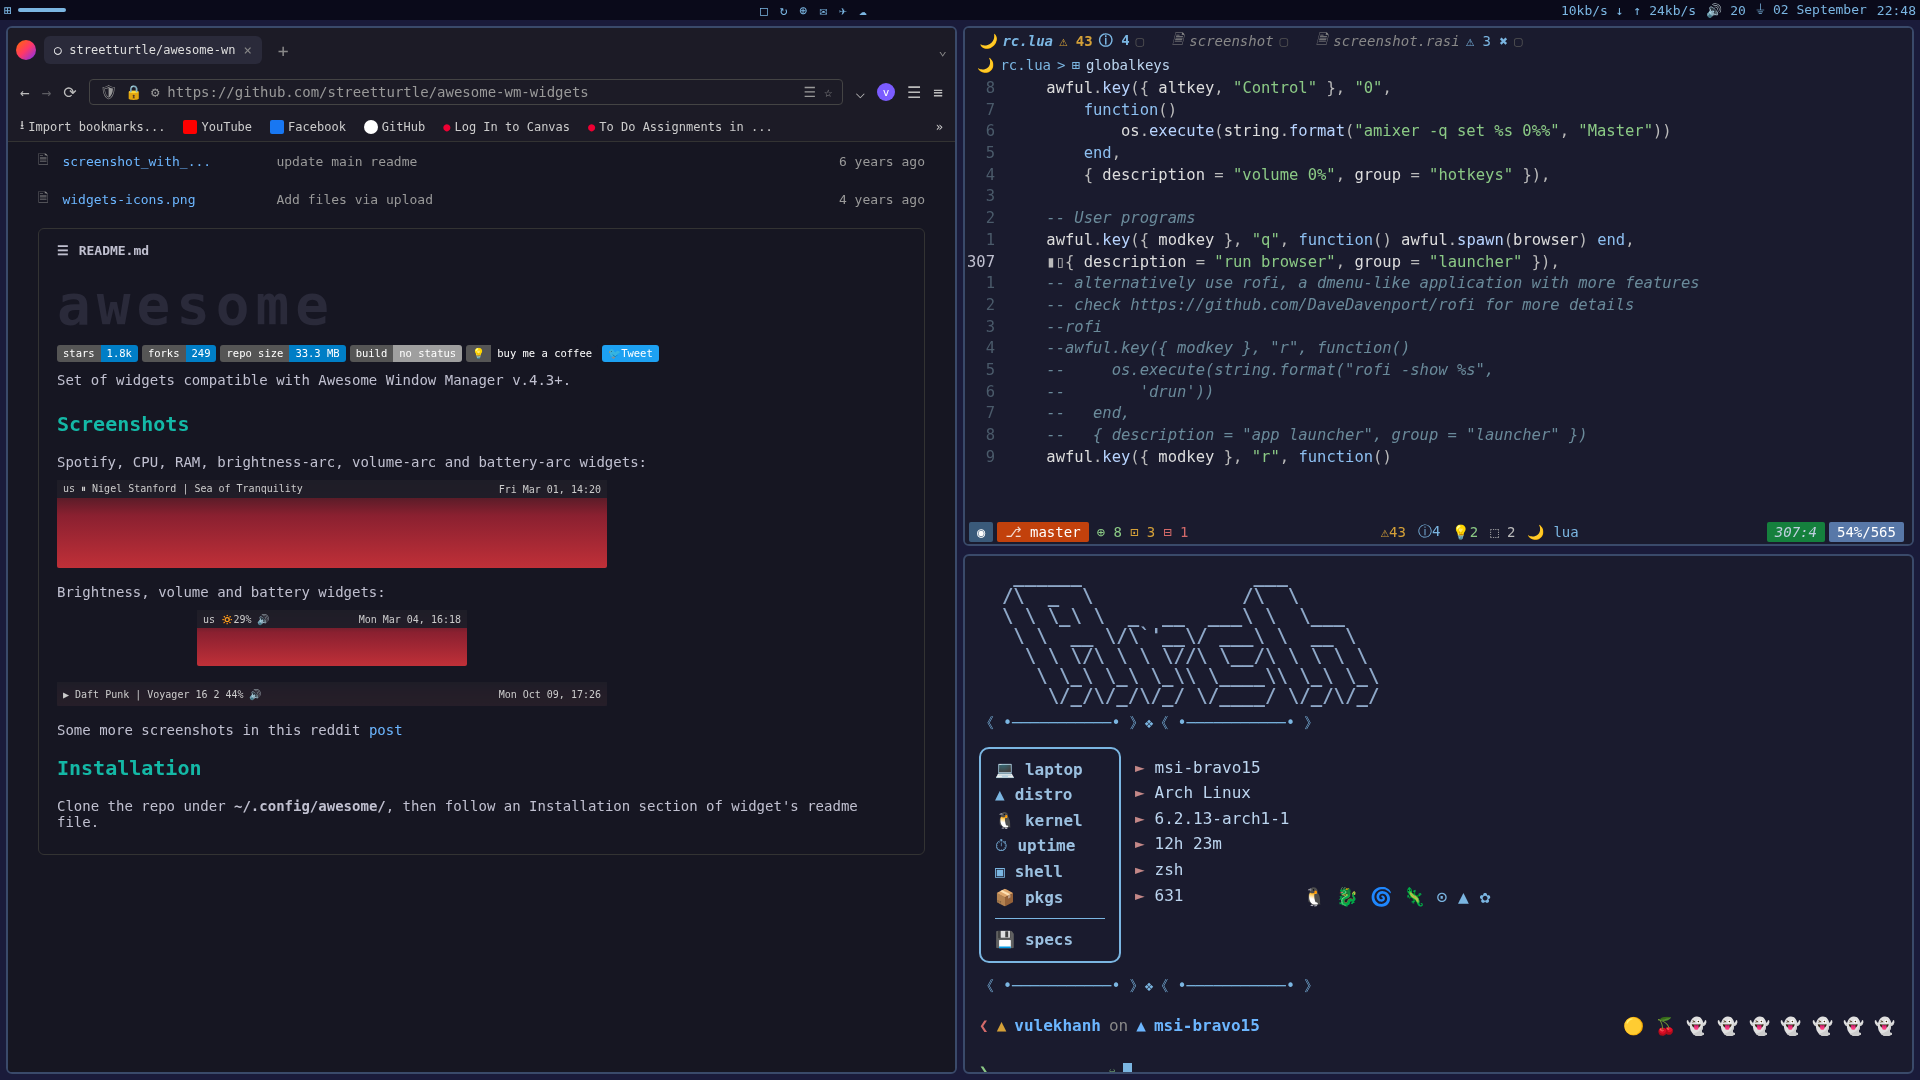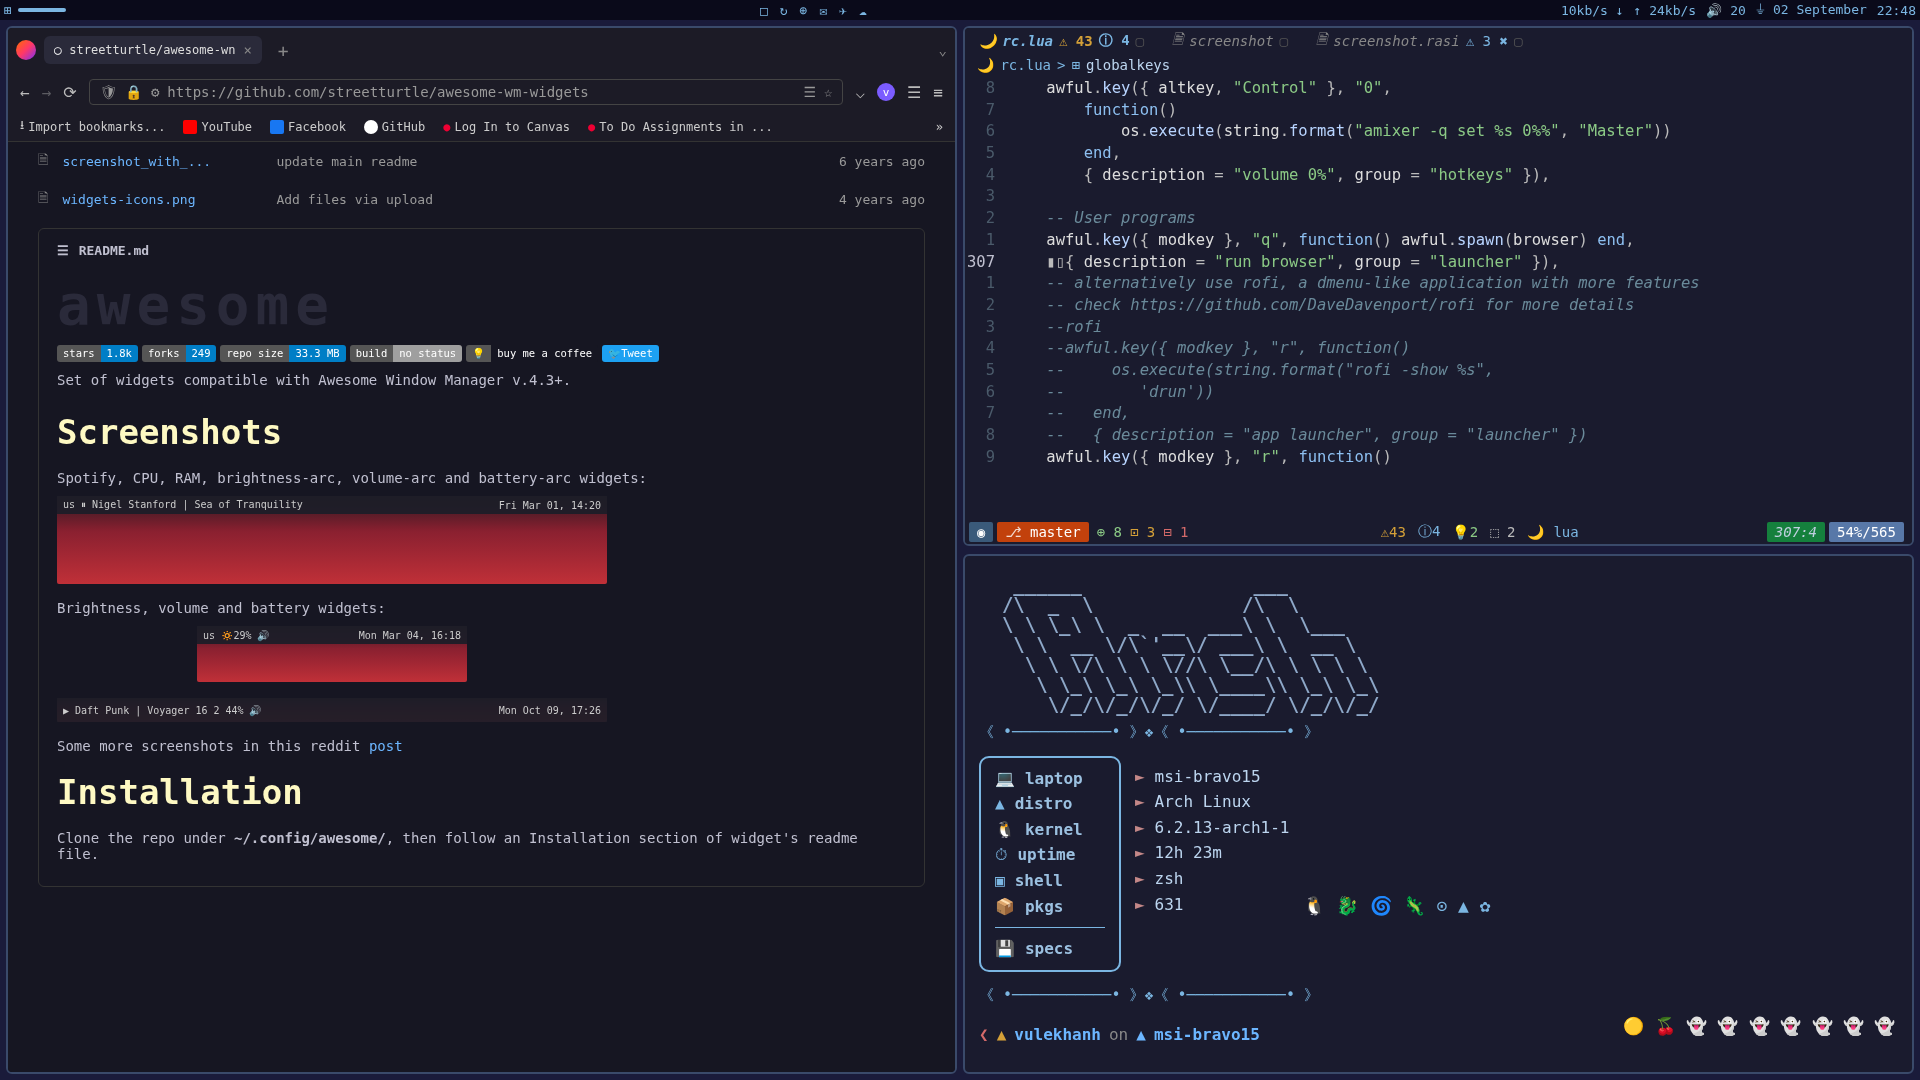--- a/index.html
+++ b/index.html
@@ -134,21 +134,21 @@
   padding: 14px 18px;
 }
 .readme-header { display: flex; align-items: center; gap: 10px; font-size: 13px; font-weight: bold; }
 .awesome-logo { font-family: monospace; font-weight: 900; font-size: 56px; letter-spacing: 6px; color: #2a2a3a; margin: 14px 0 8px; }
 .badges { display: flex; gap: 4px; }
 .badge { font-size: 10.5px; display: inline-flex; border-radius: 3px; overflow: hidden; }
 .badge span { padding: 2px 6px; }
 .b-l { background: #555; color: #fff; }
 .b-r { color: #fff; }
 .desc { margin: 10px 0 24px; font-size: 14px; color: #c0c0d0; }
-.h2 { font-size: 34px; font-weight: bold; color: #fef9c3; margin: 18px 0 14px; border-bottom: 0px solid #333; padding-bottom: 4px; }
+.h2 { font-size: 20px; font-weight: bold; color: #14b8a6; margin: 18px 0 14px; border-bottom: 0px solid #333; padding-bottom: 4px; }
 .sub { font-size: 14px; margin: 10px 0; color: #c0c0d0; }
 .screenshot-img {
   width: 550px;
   height: 88px;
   background: linear-gradient(180deg,#2a1820 0%,#8a2030 40%,#c03038 100%);
   border-radius: 2px;
   margin: 6px 0 16px;
   position: relative;
 }
 .screenshot-img.small { width: 270px; height: 56px; margin-left: 140px; }
@@ -218,21 +218,21 @@
   padding: 0 4px;
 }
 .st-seg { padding: 2px 8px; margin-right: 4px; border-radius: 2px; }
 .st-master { background: #c2410c; color: #fff; }
 .st-pos { background: #15803d; color: #c0d0e0; margin-left: auto; font-style: italic; }
 .st-pct { background: #5878a8; color: #fff; }
 
 
 .terminal {
   height: 520px;
-  padding: 19px 14px;
+  padding: 10px 14px;
   font-family: monospace;
   font-size: 15px;
   color: #7BB6E2;
   position: relative;
 }
 .ascii-art {
   font-family: monospace;
   white-space: pre;
   font-size: 19px;
   line-height: 1.05;

